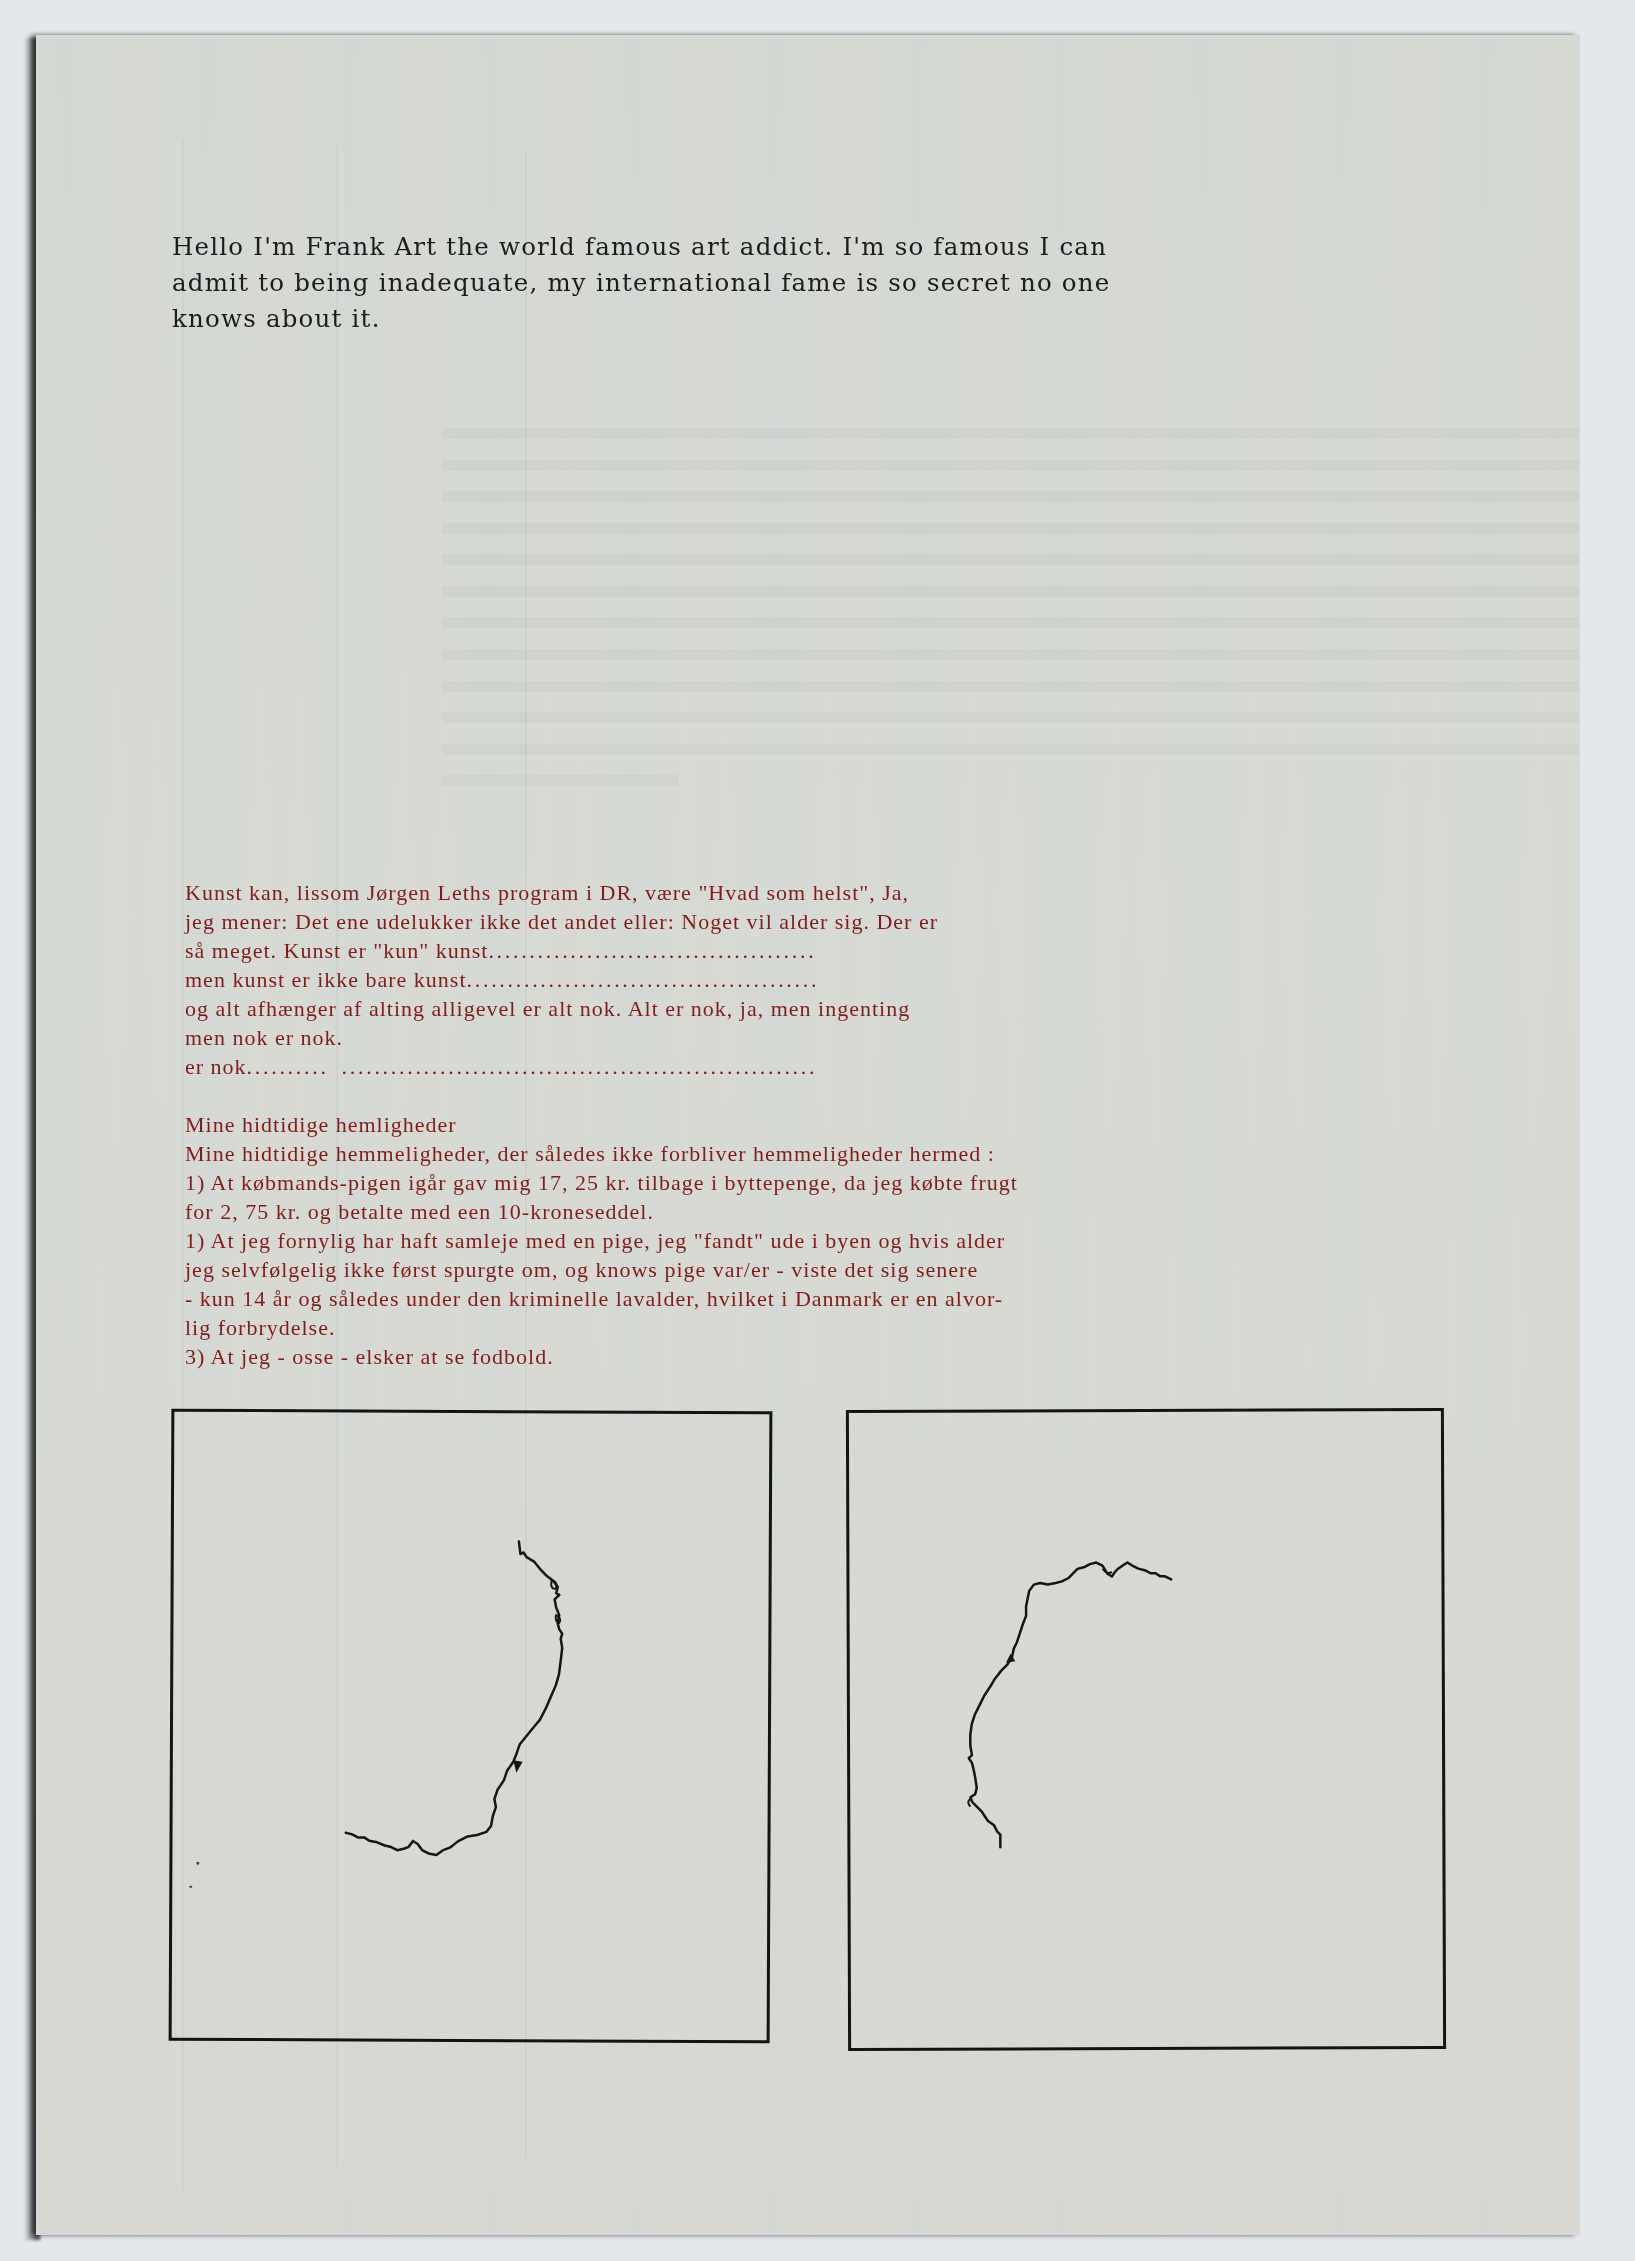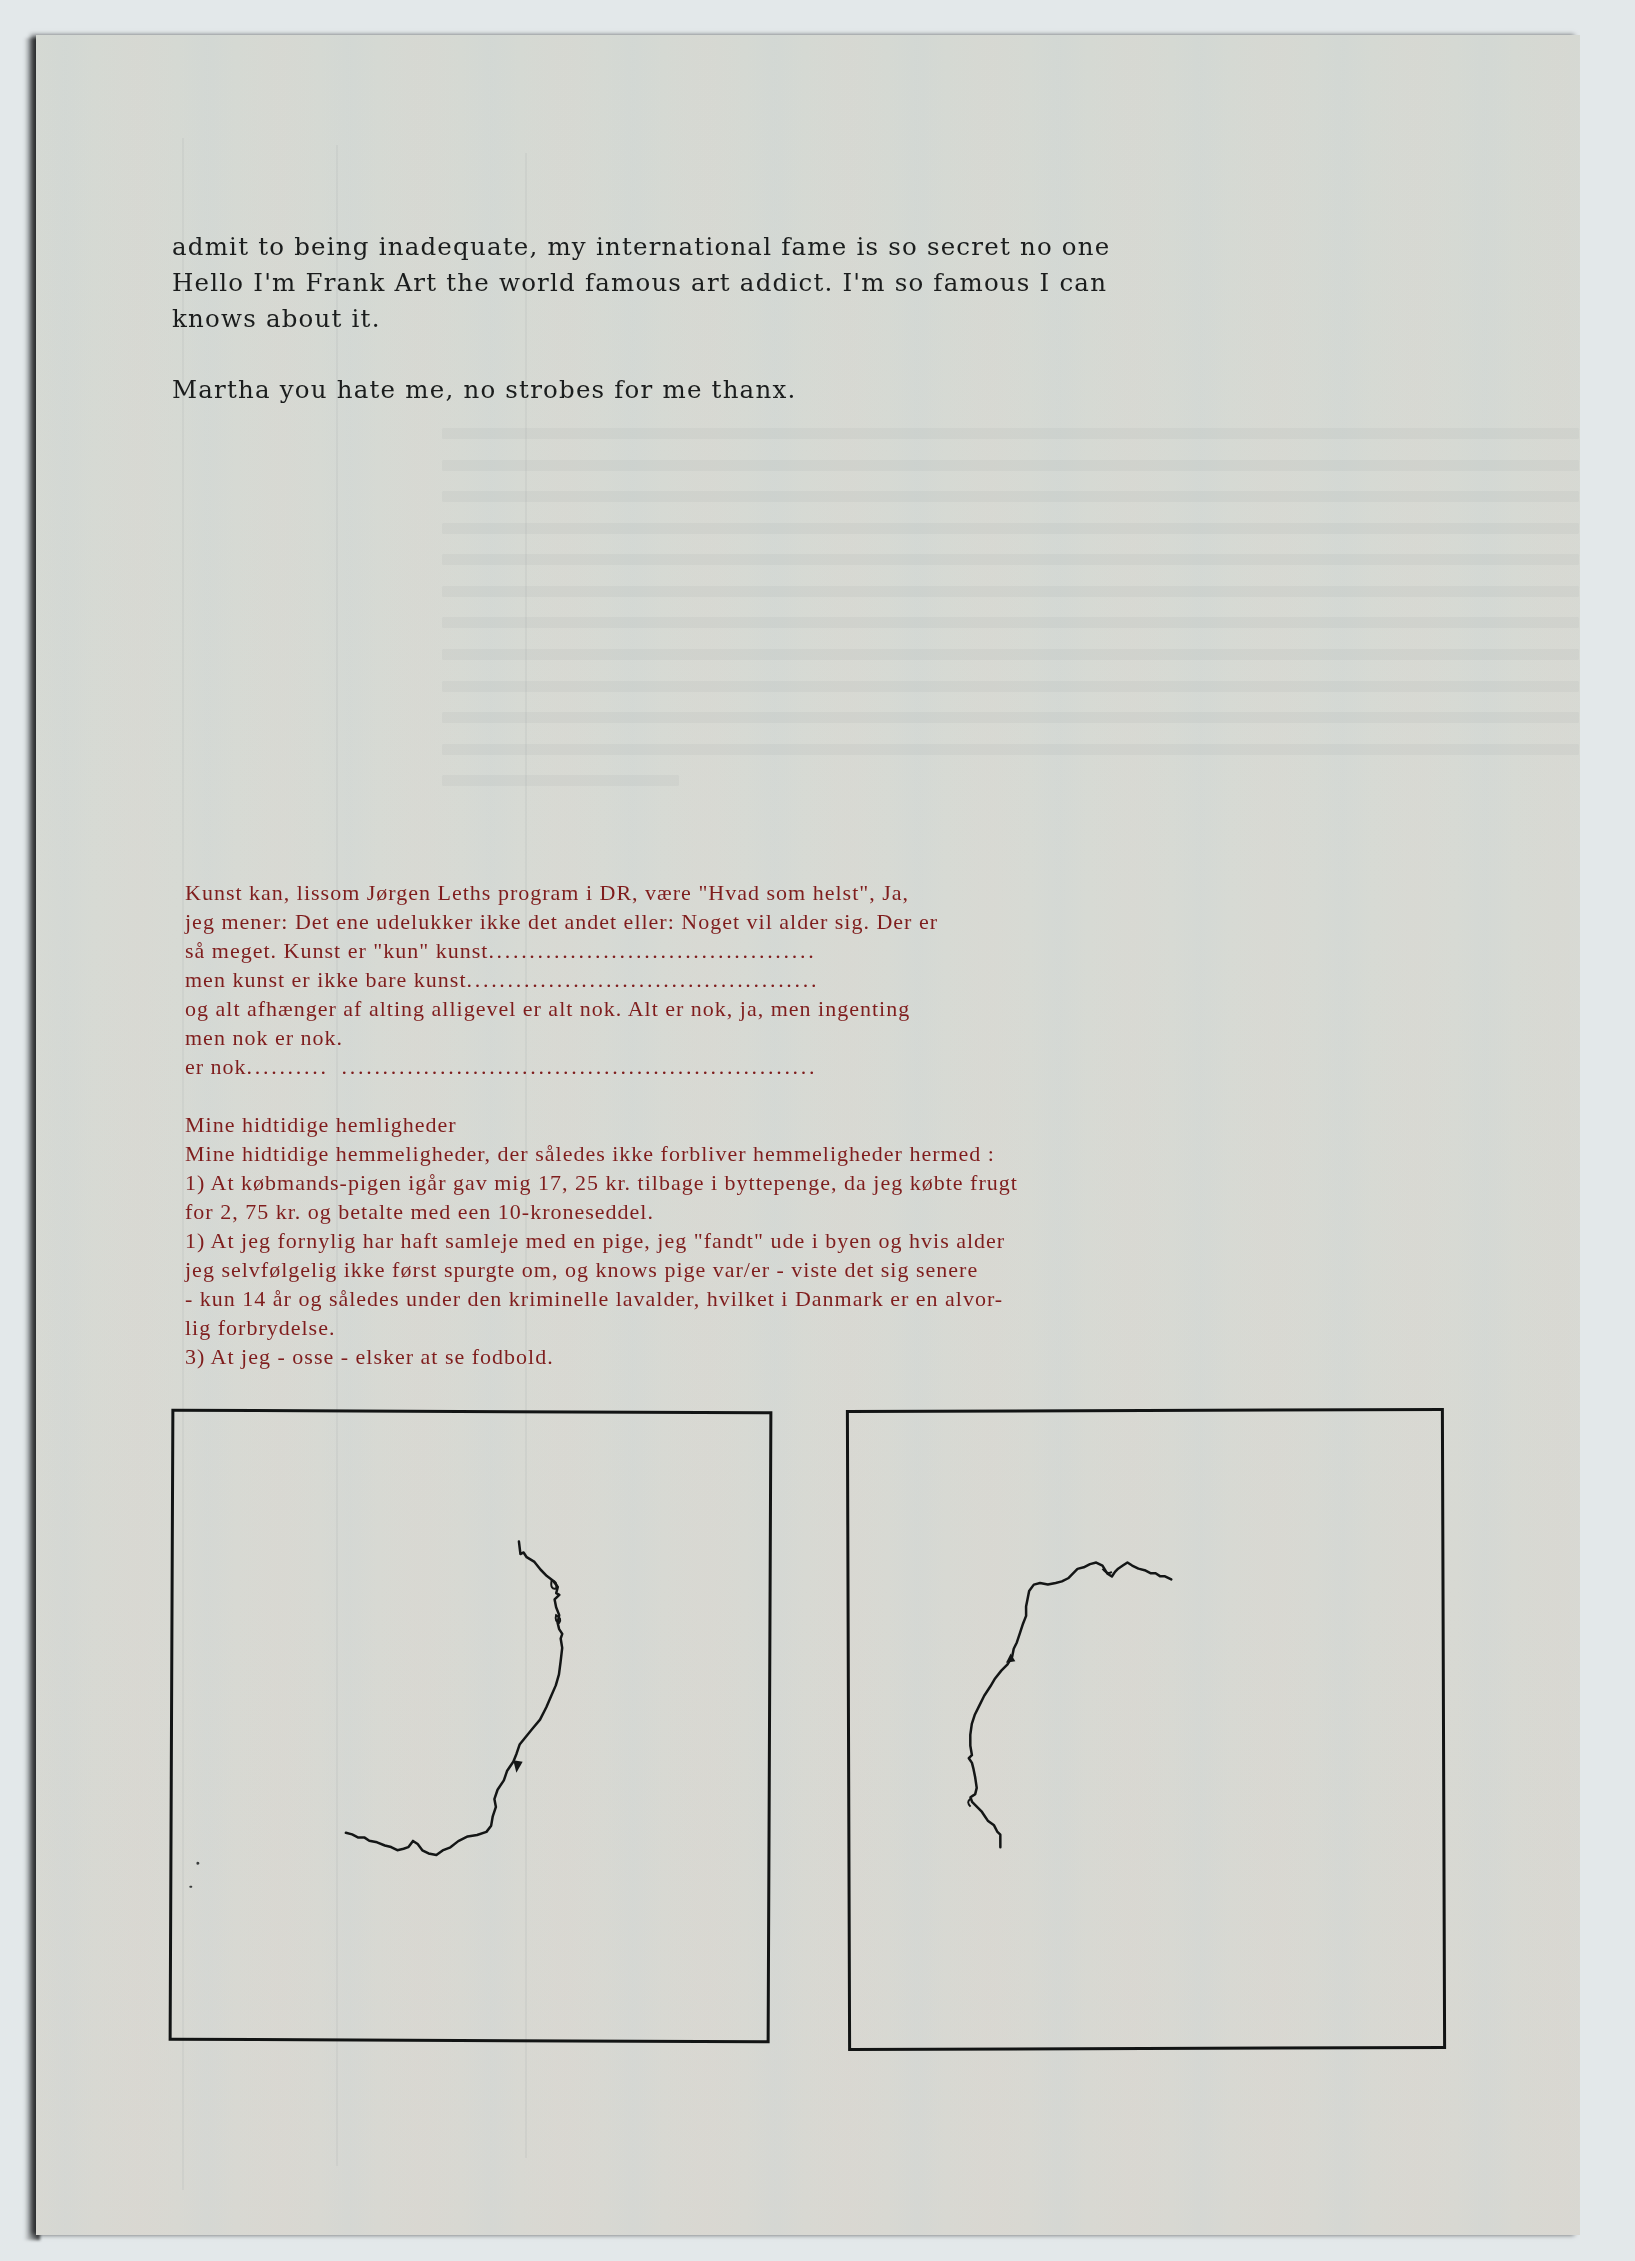--- a/index.html
+++ b/index.html
@@ -141,25 +141,24 @@
   <div class="ghost-line" style="left:406px; top:551px; width:1137px;"></div>
   <div class="ghost-line" style="left:406px; top:582px; width:1137px;"></div>
   <div class="ghost-line" style="left:406px; top:614px; width:1137px;"></div>
   <div class="ghost-line" style="left:406px; top:646px; width:1137px;"></div>
   <div class="ghost-line" style="left:406px; top:677px; width:1137px;"></div>
   <div class="ghost-line" style="left:406px; top:709px; width:1137px;"></div>
   <div class="ghost-line" style="left:406px; top:740px; width:237px;"></div>
 </div>
 
 <div class="intro">
+  <p>Hello I'm Frank Art the world famous art addict.  I'm so famous I can</p>
   <p>admit to being inadequate, my international fame is so secret no one</p>
-  <p>Hello I'm Frank Art the world famous art addict.  I'm so famous I can</p>
   <p>knows about it.</p>
   <div class="gap"></div>
-  <p>Martha you hate me, no strobes for me thanx.</p>
 </div>
 
 <div class="lower">
   <p>Kunst kan, lissom Jørgen Leths program i DR, være "Hvad som helst", Ja,</p>
   <p>jeg mener: Det ene udelukker ikke det andet eller: Noget vil alder sig.  Der er</p>
   <p><span>så meget.  Kunst er "kun" kunst</span><span class="leader">........................................</span></p>
   <p><span>men kunst er ikke bare kunst</span><span class="leader">...........................................</span></p>
   <p>og alt afhænger af alting alligevel er alt nok.  Alt er nok, ja, men ingenting</p>
   <p>men nok er nok.</p>
   <p><span>er nok</span><span class="leader">..........</span><span>&nbsp;&nbsp;</span><span class="leader">..........................................................</span></p>

